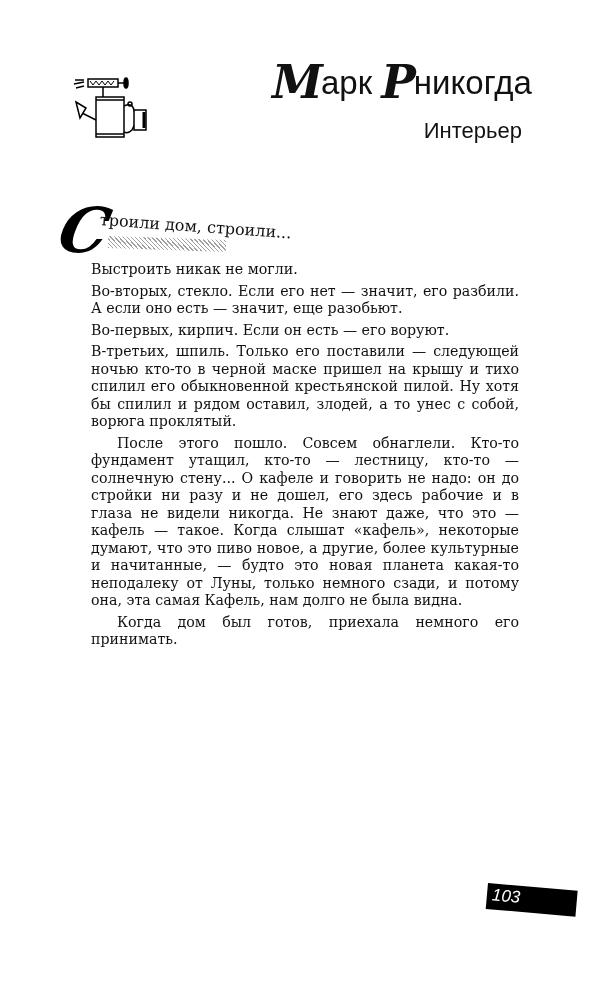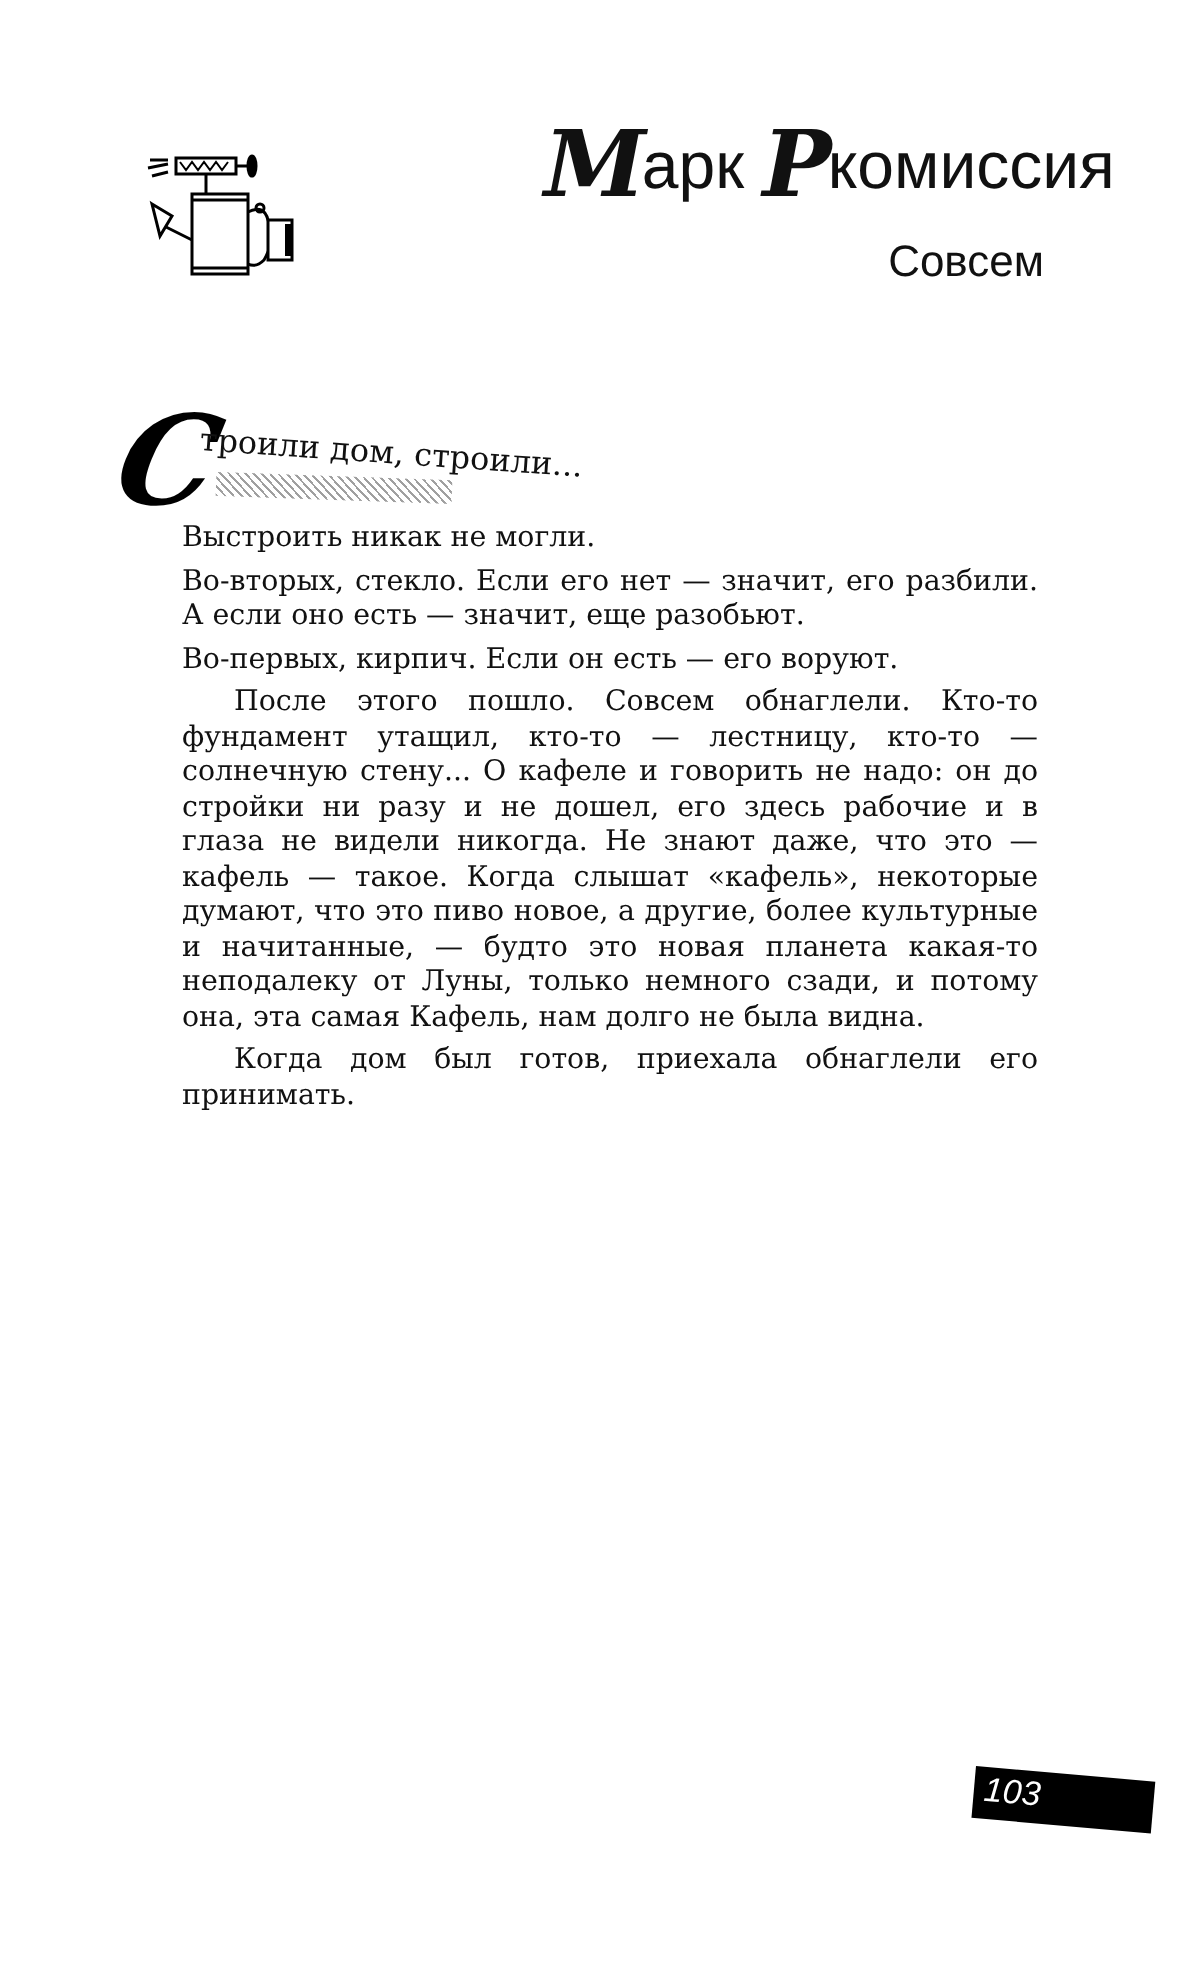--- a/index.html
+++ b/index.html
@@ -37,32 +37,33 @@
       <path d="M52 34 q8 -4 10 4 q4 10 -2 20 q-4 4 -8 2"></path>
       <rect x="62" y="38" width="12" height="20" fill="#fff"></rect>
       <line x1="72" y1="40" x2="72" y2="56" stroke-width="3"></line>
       <circle cx="58" cy="32" r="2"></circle>
     </g>
   </svg>
 </div>
 
 <div class="author">
   <span class="cap">М</span><span>арк</span>
-  <span class="cap">Р</span><span>комиссия</span>
+  <span class="cap">Р</span><span>никогда</span>
 </div>
 
-<div class="title">Совсем</div>
+<div class="title">Интерьер</div>
 
 <div class="dropcap">С</div>
 <div class="first-line">троили дом, строили...</div>
 <div class="halftone"></div>
 
 <div class="body-text">
   <p class="noindent">Выстроить никак не могли.</p>
   <p class="noindent">Во-вторых, стекло. Если его нет — значит, его разбили. А если оно есть — значит, еще разобьют.</p>
   <p class="noindent">Во-первых, кирпич. Если он есть — его воруют.</p>
+  <p class="noindent">В-третьих, шпиль. Только его поставили — следующей ночью кто-то в черной маске пришел на крышу и тихо спилил его обыкновенной крестьянской пилой. Ну хотя бы спилил и рядом оставил, злодей, а то унес с собой, ворюга проклятый.</p>
   <p>После этого пошло. Совсем обнаглели. Кто-то фундамент утащил, кто-то — лестницу, кто-то — солнечную стену... О кафеле и говорить не надо: он до стройки ни разу и не дошел, его здесь рабочие и в глаза не видели никогда. Не знают даже, что это — кафель — такое. Когда слышат «кафель», некоторые думают, что это пиво новое, а другие, более культурные и начитанные, — будто это новая планета какая-то неподалеку от Луны, только немного сзади, и потому она, эта самая Кафель, нам долго не была видна.</p>
-  <p>Когда дом был готов, приехала обнаглели его принимать.</p>
+  <p>Когда дом был готов, приехала немного его принимать.</p>
 </div>
 
 <div class="page-num">
   <span>103</span>
 </div>
 
 </body></html>

